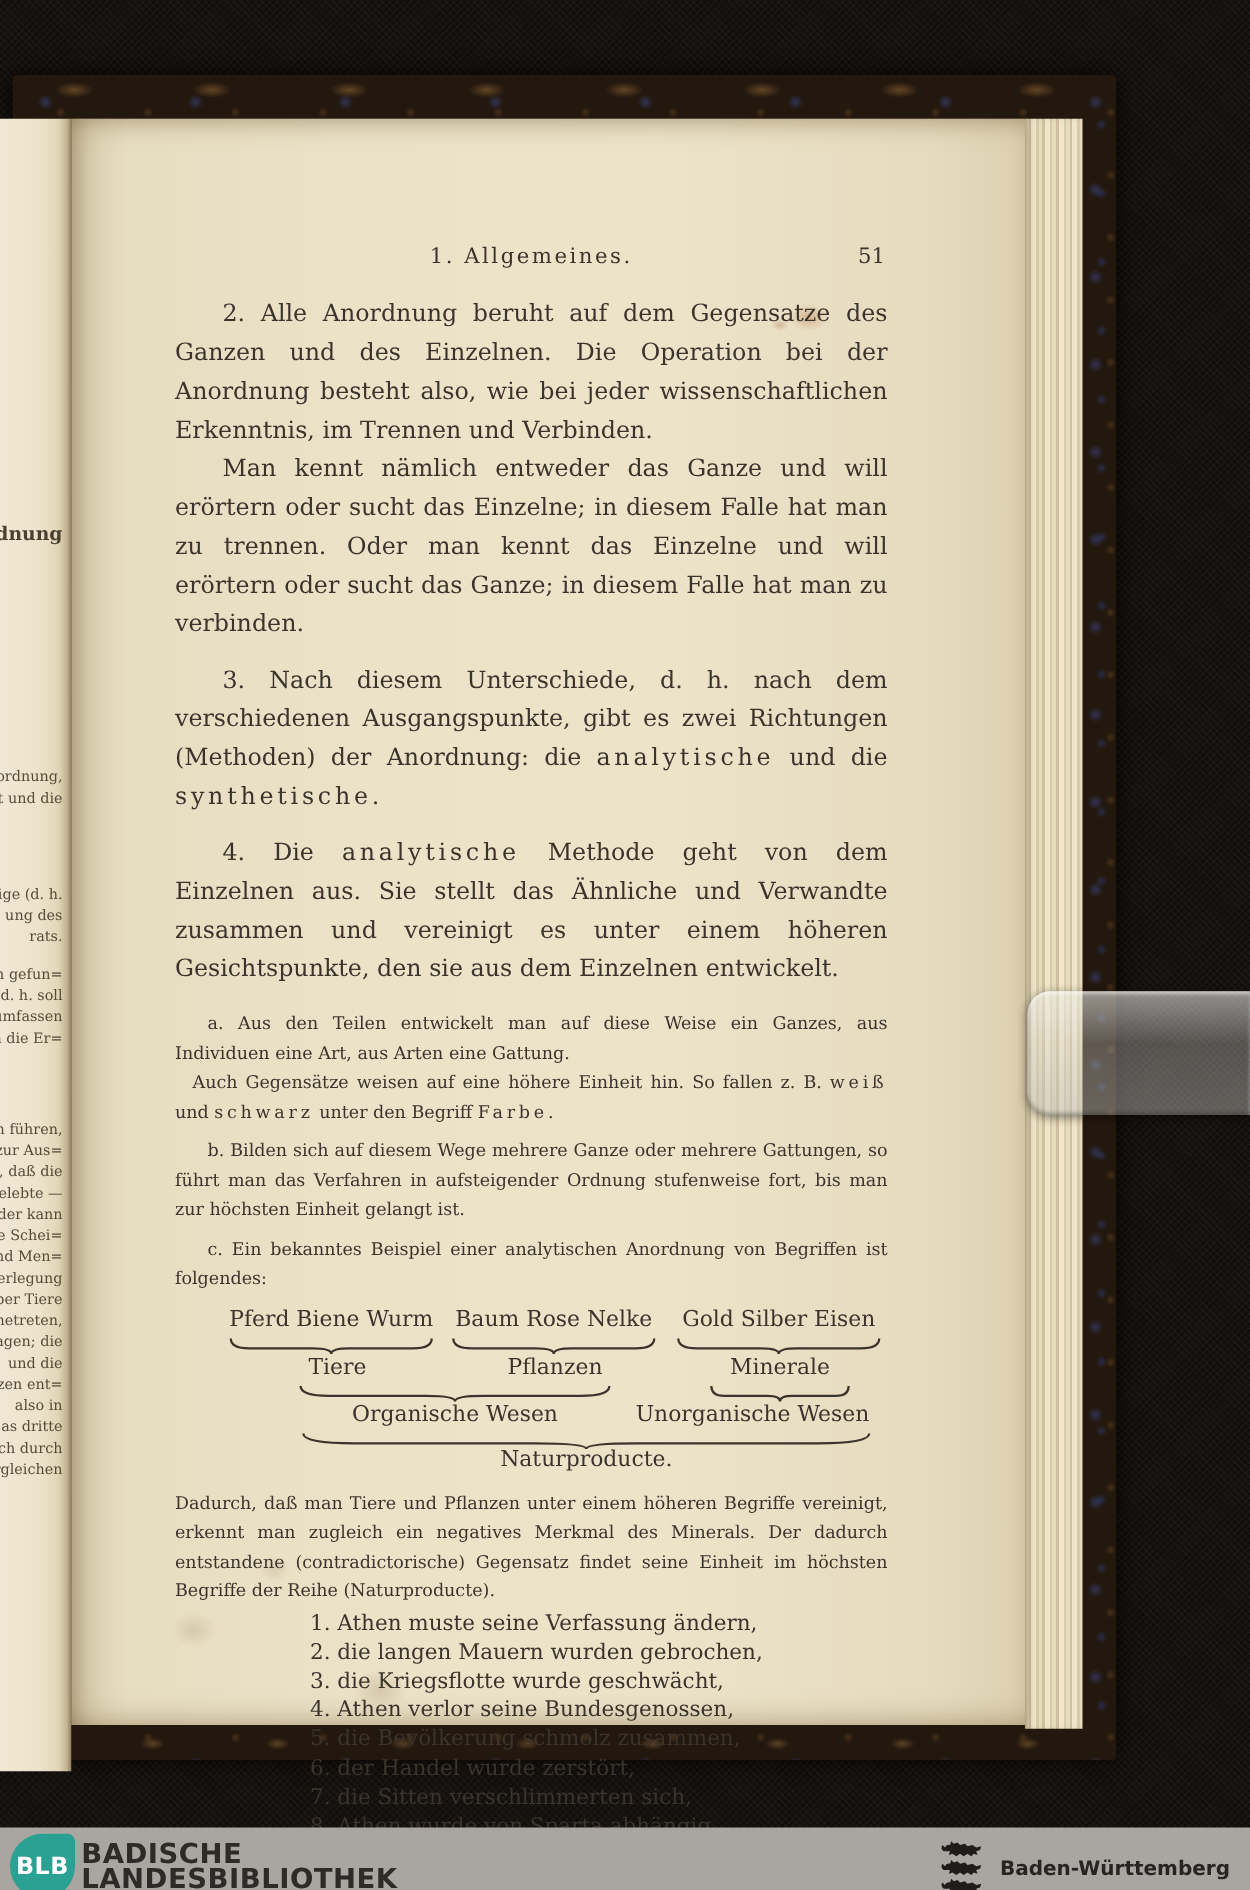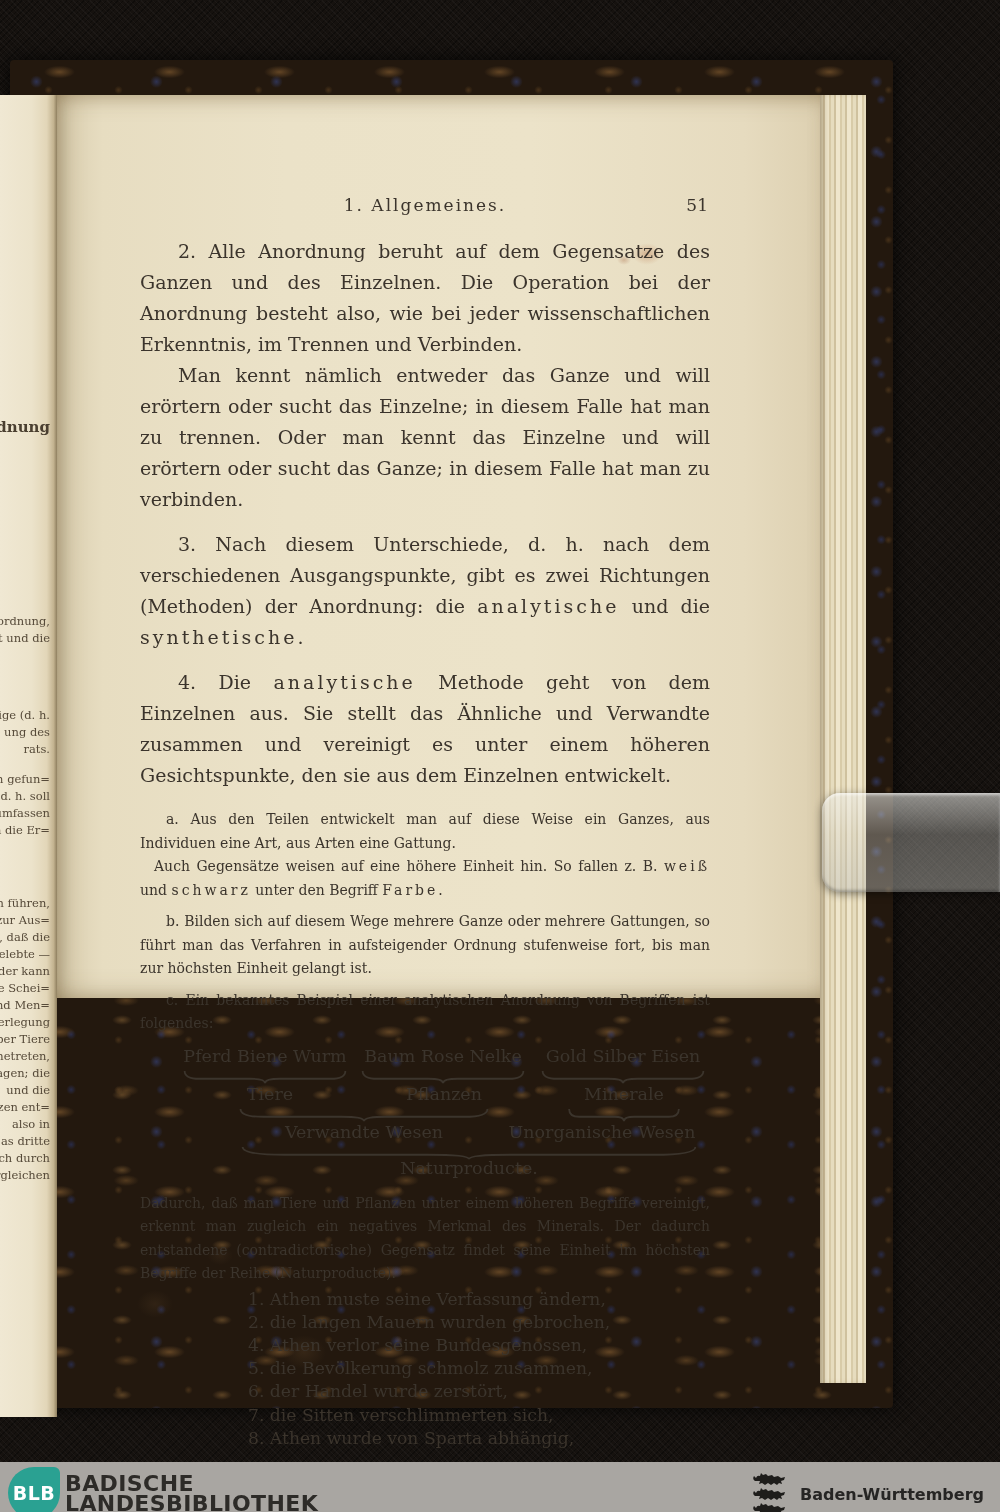--- a/index.html
+++ b/index.html
@@ -30,21 +30,21 @@
   .sliver{
     position:absolute;left:0;top:95px;width:57px;height:1322px;z-index:3;
     background:linear-gradient(90deg,#f0e8d3 0%,#ece3cb 55%,#e2d6b8 82%,#c3b390 94%,#8f7f5f 100%);
   }
   .frag-group{position:absolute;right:7px;text-align:right;color:#564a39;
     font-size:11.5px;line-height:17px;white-space:nowrap;}
   .frag-group.big{font-size:15px;font-weight:bold;color:#4a3f30;line-height:20px;}
   .frag-line{display:block;}
   
   .page{
-    position:absolute;left:57px;top:95px;width:763px;height:903px;z-index:2;
+    position:absolute;left:57px;top:95px;width:763px;height:1285px;z-index:2;
     background:linear-gradient(90deg,#d9cdae 0%,#e7ddc1 6%,#ebe2c8 30%,#ece3c9 62%,#e6dbbf 90%,#ddd0b1 100%);
     box-shadow:inset 0 14px 22px -14px rgba(120,95,55,.55),
                inset 0 -16px 24px -16px rgba(120,95,55,.5),
                inset 18px 0 26px -18px rgba(100,80,45,.55);
     color:#3b342c;
   }
   .stain{position:absolute;border-radius:50%;pointer-events:none;}
   
   .edges{
     position:absolute;left:820px;top:95px;width:46px;height:1288px;z-index:2;
@@ -192,35 +192,36 @@
       <div class="dg" style="left:244px;top:38px;width:120px">Pflanzen</div>
       <div class="dg" style="left:424px;top:38px;width:120px">Minerale</div>
 
       <svg class="brace" style="left:98px;top:62px" width="252" height="14" viewBox="0 0 100 16" preserveAspectRatio="none">
           <path vector-effect="non-scaling-stroke" d="M1,1 Q1,10 10,10 L41,10 Q50,10 50,15 Q50,10 59,10 L90,10 Q99,10 99,1"></path>
         </svg>
       <svg class="brace" style="left:428px;top:62px" width="112" height="14" viewBox="0 0 100 16" preserveAspectRatio="none">
           <path vector-effect="non-scaling-stroke" d="M1,1 Q1,10 10,10 L41,10 Q50,10 50,15 Q50,10 59,10 L90,10 Q99,10 99,1"></path>
         </svg>
 
-      <div class="dg" style="left:114px;top:76px;width:220px">Verwandte Wesen</div>
+      <div class="dg" style="left:114px;top:76px;width:220px">Organische Wesen</div>
       <div class="dg" style="left:352px;top:76px;width:220px">Unorganische Wesen</div>
 
       <svg class="brace" style="left:98px;top:100px" width="462" height="14" viewBox="0 0 100 16" preserveAspectRatio="none">
           <path vector-effect="non-scaling-stroke" d="M1,1 Q1,10 10,10 L41,10 Q50,10 50,15 Q50,10 59,10 L90,10 Q99,10 99,1"></path>
         </svg>
 
       <div class="dg" style="left:219px;top:112px;width:220px">Naturproducte.</div>
     </div>
 
     <p class="small mt">Dadurch, daß man Tiere und Pflanzen unter einem höheren Begriffe vereinigt, erkennt man zugleich ein negatives Merkmal des Minerals. Der dadurch entstandene (contradictorische) Gegensatz findet seine Einheit im höchsten Begriffe der Reihe (Naturproducte).</p>
 
     <div class="nlist">
         <span>1. Athen muste seine Verfassung ändern,</span>
         <span>2. die langen Mauern wurden gebrochen,</span>
+        <span>3. die Kriegsflotte wurde geschwächt,</span>
         <span>4. Athen verlor seine Bundesgenossen,</span>
         <span>5. die Bevölkerung schmolz zusammen,</span>
         <span>6. der Handel wurde zerstört,</span>
         <span>7. die Sitten verschlimmerten sich,</span>
         <span>8. Athen wurde von Sparta abhängig,</span>
       </div>
 
   </div>
 </div>
 

